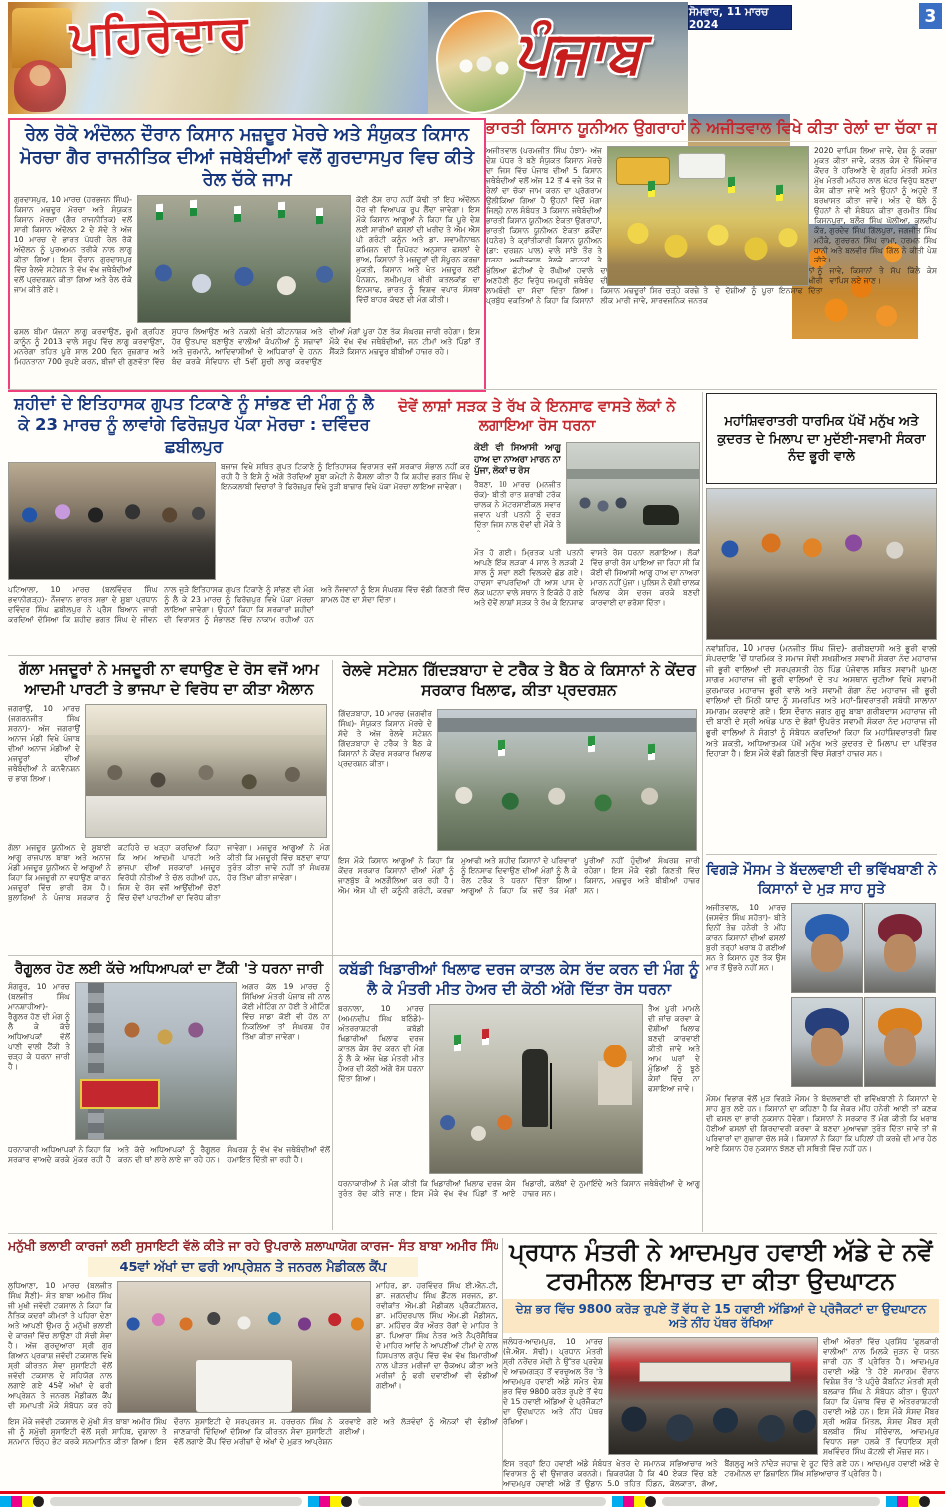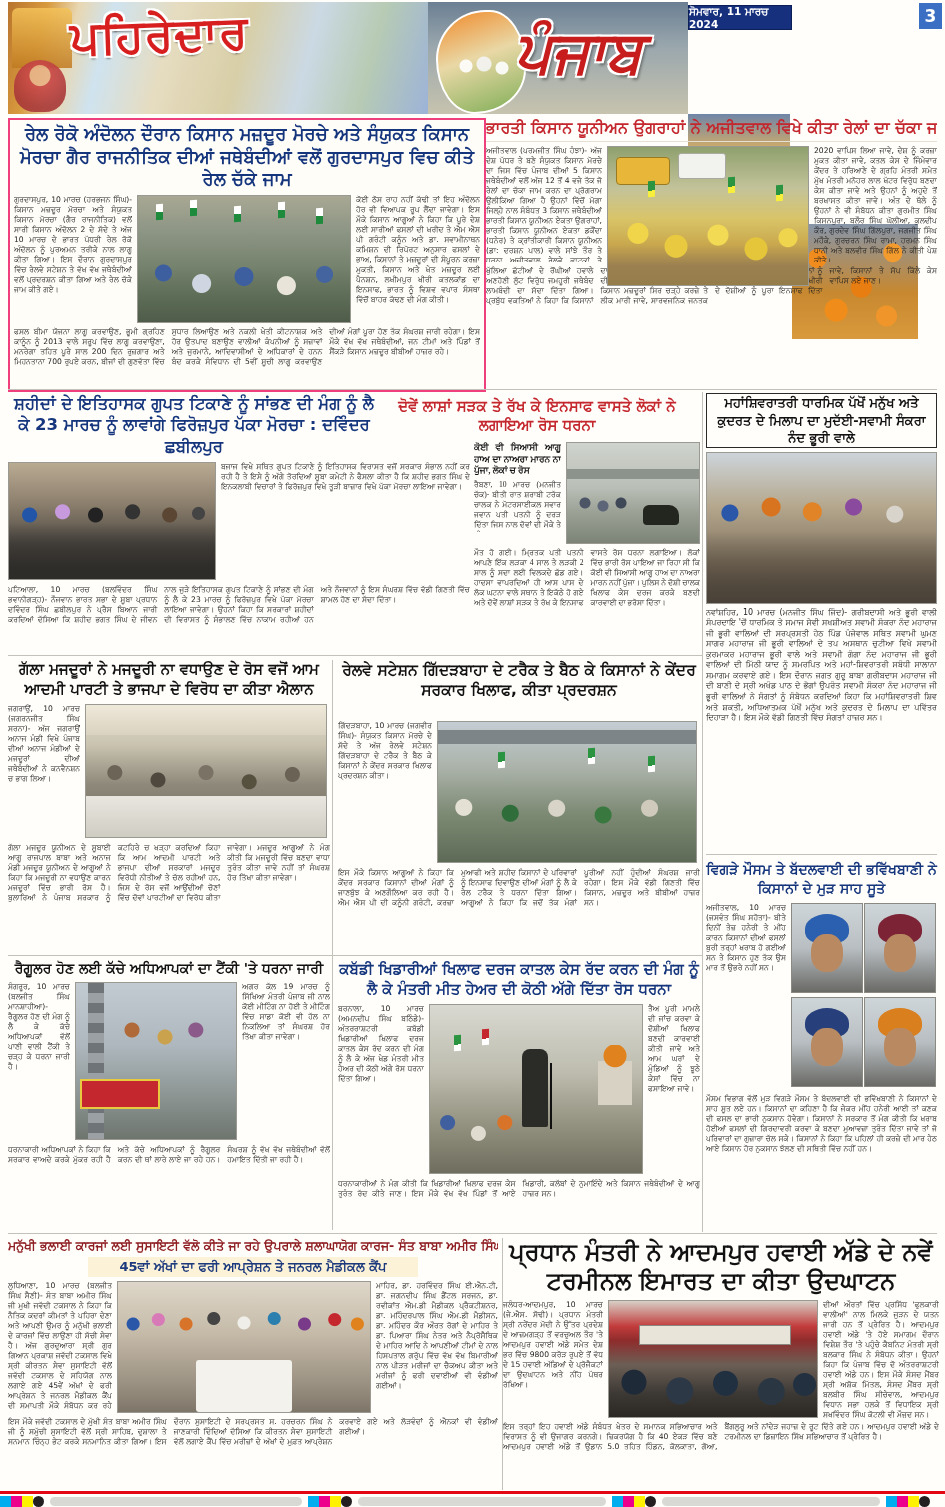--- a/index.html
+++ b/index.html
@@ -131,21 +131,21 @@
         <div class="abs" style="left:76px;top:62px;width:36px;height:20px;background:#23251f;border-radius:6px 10px 4px 4px;"></div>
         <div class="abs" style="left:6px;top:48px;width:60px;height:30px;background:radial-gradient(circle at 20% 40%,#4c5566 5px,transparent 6px),radial-gradient(circle at 50% 50%,#5d6678 5px,transparent 6px),radial-gradient(circle at 80% 40%,#3f4856 5px,transparent 6px);"></div>
       </div>
     </div>
     <div class="bt c2" style="margin-top:4px;height:86px;">ਮੌਤ ਹੋ ਗਈ। ਮ੍ਰਿਤਕ ਪਤੀ ਪਤਨੀ ਆਪਣੇ ਇੱਕ ਲੜਕਾ 4 ਸਾਲ ਤੇ ਲੜਕੀ 2 ਸਾਲ ਨੂੰ ਸਦਾ ਲਈ ਵਿਲਕਦੇ ਛੱਡ ਗਏ। ਹਾਦਸਾ ਵਾਪਰਦਿਆਂ ਹੀ ਆਸ ਪਾਸ ਦੇ ਲੋਕ ਘਟਨਾ ਵਾਲੇ ਸਥਾਨ ਤੇ ਇਕੱਠੇ ਹੋ ਗਏ ਅਤੇ ਦੋਵੇਂ ਲਾਸ਼ਾਂ ਸੜਕ ਤੇ ਰੱਖ ਕੇ ਇਨਸਾਫ ਵਾਸਤੇ ਰੋਸ ਧਰਨਾ ਲਗਾਇਆ। ਲੋਕਾਂ ਵਿੱਚ ਭਾਰੀ ਰੋਸ ਪਾਇਆ ਜਾ ਰਿਹਾ ਸੀ ਕਿ ਕੋਈ ਵੀ ਸਿਆਸੀ ਆਗੂ ਹਾਅ ਦਾ ਨਾਅਰਾ ਮਾਰਨ ਨਹੀਂ ਪੁੱਜਾ। ਪੁਲਿਸ ਨੇ ਦੋਸ਼ੀ ਚਾਲਕ ਖਿਲਾਫ ਕੇਸ ਦਰਜ ਕਰਕੇ ਬਣਦੀ ਕਾਰਵਾਈ ਦਾ ਭਰੋਸਾ ਦਿੱਤਾ।</div>
   </div>
 
   <div class="abs sep" style="left:702px;top:392px;width:1px;height:840px;"></div>
 
   <div class="abs" style="left:706px;top:393px;width:231px;height:458px;">
-    <div class="hl black" style="font-size:13px;line-height:1.35;border:1.5px solid #2a2a2a;padding:0 4px;">ਮਹਾਂਸ਼ਿਵਰਾਤਰੀ ਧਾਰਮਿਕ ਪੱਖੋਂ ਮਨੁੱਖ ਅਤੇ ਕੁਦਰਤ ਦੇ ਮਿਲਾਪ ਦਾ ਮੁਦੱਈ-ਸਵਾਮੀ ਸੰਕਰਾ ਨੰਦ ਭੂਰੀ ਵਾਲੇ</div>
+    <div class="hl black" style="font-size:13px;line-height:1.35;border:1.5px solid #2a2a2a;padding:18px 4px;">ਮਹਾਂਸ਼ਿਵਰਾਤਰੀ ਧਾਰਮਿਕ ਪੱਖੋਂ ਮਨੁੱਖ ਅਤੇ ਕੁਦਰਤ ਦੇ ਮਿਲਾਪ ਦਾ ਮੁਦੱਈ-ਸਵਾਮੀ ਸੰਕਰਾ ਨੰਦ ਭੂਰੀ ਵਾਲੇ</div>
     <div class="photo ph-a5" style="width:229px;height:150px;margin-top:4px;">
       <div class="abs" style="left:0;top:30px;width:100%;height:120px;background:radial-gradient(circle at 10% 25%,#2b57a8 8px,transparent 9px),radial-gradient(circle at 28% 20%,#d8741f 9px,transparent 10px),radial-gradient(circle at 46% 24%,#e08427 9px,transparent 10px),radial-gradient(circle at 64% 20%,#8a4a9e 8px,transparent 9px),radial-gradient(circle at 82% 26%,#d8d4cc 8px,transparent 9px),linear-gradient(180deg,transparent 40%,#4a4238 100%);"></div>
     </div>
     <div class="bt" style="margin-top:4px;height:286px;font-size:8px;">ਨਵਾਂਸ਼ਹਿਰ, 10 ਮਾਰਚ (ਮਨਜੀਤ ਸਿੰਘ ਜਿੰਦ)- ਗਰੀਬਦਾਸੀ ਅਤੇ ਭੂਰੀ ਵਾਲੀ ਸੰਪਰਦਾਇ 'ਚੋਂ ਧਾਰਮਿਕ ਤੇ ਸਮਾਜ ਸੇਵੀ ਸਖਸ਼ੀਅਤ ਸਵਾਮੀ ਸੰਕਰਾ ਨੰਦ ਮਹਾਰਾਜ ਜੀ ਭੂਰੀ ਵਾਲਿਆਂ ਦੀ ਸਰਪ੍ਰਸਤੀ ਹੇਠ ਪਿੰਡ ਪੰਜੇਵਾਲ ਸਥਿਤ ਸਵਾਮੀ ਘੁਮਣ ਸਾਗਰ ਮਹਾਰਾਜ ਜੀ ਭੂਰੀ ਵਾਲਿਆਂ ਦੇ ਤਪ ਅਸਥਾਨ ਚੁਟੀਆ ਵਿਖੇ ਸਵਾਮੀ ਕੁਰਮਾਕਰ ਮਹਾਰਾਜ ਭੂਰੀ ਵਾਲੇ ਅਤੇ ਸਵਾਮੀ ਗੰਗਾ ਨੰਦ ਮਹਾਰਾਜ ਜੀ ਭੂਰੀ ਵਾਲਿਆਂ ਦੀ ਮਿੱਠੀ ਯਾਦ ਨੂੰ ਸਮਰਪਿਤ ਅਤੇ ਮਹਾਂ-ਸ਼ਿਵਰਾਤਰੀ ਸਬੰਧੀ ਸਾਲਾਨਾ ਸਮਾਗਮ ਕਰਵਾਏ ਗਏ। ਇਸ ਦੌਰਾਨ ਜਗਤ ਗੁਰੂ ਬਾਬਾ ਗਰੀਬਦਾਸ ਮਹਾਰਾਜ ਜੀ ਦੀ ਬਾਣੀ ਦੇ ਸ੍ਰੀ ਅਖੰਡ ਪਾਠ ਦੇ ਭੋਗਾਂ ਉਪਰੰਤ ਸਵਾਮੀ ਸੰਕਰਾ ਨੰਦ ਮਹਾਰਾਜ ਜੀ ਭੂਰੀ ਵਾਲਿਆਂ ਨੇ ਸੰਗਤਾਂ ਨੂੰ ਸੰਬੋਧਨ ਕਰਦਿਆਂ ਕਿਹਾ ਕਿ ਮਹਾਂਸ਼ਿਵਰਾਤਰੀ ਸ਼ਿਵ ਅਤੇ ਸ਼ਕਤੀ, ਅਧਿਆਤਮਕ ਪੱਖੋਂ ਮਨੁੱਖ ਅਤੇ ਕੁਦਰਤ ਦੇ ਮਿਲਾਪ ਦਾ ਪਵਿੱਤਰ ਦਿਹਾੜਾ ਹੈ। ਇਸ ਮੌਕੇ ਵੱਡੀ ਗਿਣਤੀ ਵਿੱਚ ਸੰਗਤਾਂ ਹਾਜ਼ਰ ਸਨ।</div>
   </div>
 
   <div class="abs sep" style="left:8px;top:655px;width:694px;height:1px;"></div>
 
   <div class="abs" style="left:8px;top:660px;width:322px;height:292px;">
     <div class="hl black" style="font-size:15px;line-height:1.3;">ਗੱਲਾ ਮਜਦੂਰਾਂ ਨੇ ਮਜਦੂਰੀ ਨਾ ਵਧਾਉਣ ਦੇ ਰੋਸ ਵਜੋਂ ਆਮ ਆਦਮੀ ਪਾਰਟੀ ਤੇ ਭਾਜਪਾ ਦੇ ਵਿਰੋਧ ਦਾ ਕੀਤਾ ਐਲਾਨ</div>
@@ -156,21 +156,21 @@
         <div class="abs" style="left:0;top:40px;width:100%;height:92px;background:radial-gradient(circle at 12% 30%,#6c6456 7px,transparent 8px),radial-gradient(circle at 30% 38%,#4e483e 7px,transparent 8px),radial-gradient(circle at 50% 30%,#7a7264 7px,transparent 8px),radial-gradient(circle at 68% 40%,#56503f 7px,transparent 8px),radial-gradient(circle at 86% 32%,#6a6254 7px,transparent 8px),linear-gradient(180deg,transparent 55%,#e8e6df 56%,#cfccc2 100%);"></div>
       </div>
     </div>
     <div class="bt c3" style="margin-top:5px;height:108px;">ਗੱਲਾ ਮਜਦੂਰ ਯੂਨੀਅਨ ਦੇ ਸੂਬਾਈ ਆਗੂ ਰਾਜਪਾਲ ਬਾਬਾ ਅਤੇ ਅਨਾਜ ਮੰਡੀ ਮਜਦੂਰ ਯੂਨੀਅਨ ਦੇ ਆਗੂਆਂ ਨੇ ਕਿਹਾ ਕਿ ਮਜਦੂਰੀ ਨਾ ਵਧਾਉਣ ਕਾਰਨ ਮਜਦੂਰਾਂ ਵਿੱਚ ਭਾਰੀ ਰੋਸ ਹੈ। ਬੁਲਾਰਿਆਂ ਨੇ ਪੰਜਾਬ ਸਰਕਾਰ ਨੂੰ ਕਟਹਿਰੇ ਚ ਖੜ੍ਹਾ ਕਰਦਿਆਂ ਕਿਹਾ ਕਿ ਆਮ ਆਦਮੀ ਪਾਰਟੀ ਅਤੇ ਭਾਜਪਾ ਦੀਆਂ ਸਰਕਾਰਾਂ ਮਜਦੂਰ ਵਿਰੋਧੀ ਨੀਤੀਆਂ ਤੇ ਚੱਲ ਰਹੀਆਂ ਹਨ, ਜਿਸ ਦੇ ਰੋਸ ਵਜੋਂ ਆਉਂਦੀਆਂ ਚੋਣਾਂ ਵਿੱਚ ਦੋਵਾਂ ਪਾਰਟੀਆਂ ਦਾ ਵਿਰੋਧ ਕੀਤਾ ਜਾਵੇਗਾ। ਮਜਦੂਰ ਆਗੂਆਂ ਨੇ ਮੰਗ ਕੀਤੀ ਕਿ ਮਜਦੂਰੀ ਵਿੱਚ ਬਣਦਾ ਵਾਧਾ ਤੁਰੰਤ ਕੀਤਾ ਜਾਵੇ ਨਹੀਂ ਤਾਂ ਸੰਘਰਸ਼ ਹੋਰ ਤਿੱਖਾ ਕੀਤਾ ਜਾਵੇਗਾ।</div>
   </div>
 
   <div class="abs sep" style="left:332px;top:660px;width:1px;height:570px;"></div>
 
   <div class="abs" style="left:338px;top:660px;width:362px;height:292px;">
     <div class="hl black" style="font-size:15.5px;line-height:1.3;">ਰੇਲਵੇ ਸਟੇਸ਼ਨ ਗਿੱਦੜਬਾਹਾ ਦੇ ਟਰੈਕ ਤੇ ਬੈਠ ਕੇ ਕਿਸਾਨਾਂ ਨੇ ਕੇਂਦਰ ਸਰਕਾਰ ਖਿਲਾਫ, ਕੀਤਾ ਪ੍ਰਦਰਸ਼ਨ</div>
-    <div class="row" style="margin-top:21px;height:142px;">
+    <div class="row" style="margin-top:9px;height:142px;">
       <div class="bt" style="width:94px;">ਗਿੱਦੜਬਾਹਾ, 10 ਮਾਰਚ (ਜਗਵੀਰ ਸਿੰਘ)- ਸੰਯੁਕਤ ਕਿਸਾਨ ਮੋਰਚੇ ਦੇ ਸੱਦੇ ਤੇ ਅੱਜ ਰੇਲਵੇ ਸਟੇਸ਼ਨ ਗਿੱਦੜਬਾਹਾ ਦੇ ਟਰੈਕ ਤੇ ਬੈਠ ਕੇ ਕਿਸਾਨਾਂ ਨੇ ਕੇਂਦਰ ਸਰਕਾਰ ਖਿਲਾਫ ਪ੍ਰਦਰਸ਼ਨ ਕੀਤਾ।</div>
       <div class="photo ph-a7" style="width:258px;height:140px;flex:none;">
         <div class="abs" style="left:0;top:8px;width:100%;height:14px;background:#7d8589;"></div>
         <div class="abs" style="left:0;top:56px;width:100%;height:84px;background:radial-gradient(circle at 10% 35%,#e4e0d4 8px,transparent 9px),radial-gradient(circle at 28% 42%,#2f6d3b 8px,transparent 9px),radial-gradient(circle at 46% 36%,#d8d4c8 8px,transparent 9px),radial-gradient(circle at 64% 44%,#39793f 8px,transparent 9px),radial-gradient(circle at 82% 36%,#cfcabb 8px,transparent 9px);"></div>
         <div class="flag" style="left:60px;top:30px;background:linear-gradient(#2a9440 60%,#fff 40%);"></div>
         <div class="flag" style="left:150px;top:26px;background:linear-gradient(#2a9440 60%,#fff 40%);"></div>
         <div class="flag" style="left:210px;top:34px;background:linear-gradient(#2a9440 60%,#fff 40%);"></div>
       </div>
     </div>
     <div class="bt c3" style="margin-top:5px;height:96px;">ਇਸ ਮੌਕੇ ਕਿਸਾਨ ਆਗੂਆਂ ਨੇ ਕਿਹਾ ਕਿ ਕੇਂਦਰ ਸਰਕਾਰ ਕਿਸਾਨਾਂ ਦੀਆਂ ਮੰਗਾਂ ਨੂੰ ਜਾਣਬੁੱਝ ਕੇ ਅਣਗੌਲਿਆ ਕਰ ਰਹੀ ਹੈ। ਐਮ ਐਸ ਪੀ ਦੀ ਕਨੂੰਨੀ ਗਰੰਟੀ, ਕਰਜ਼ਾ ਮੁਆਫੀ ਅਤੇ ਸ਼ਹੀਦ ਕਿਸਾਨਾਂ ਦੇ ਪਰਿਵਾਰਾਂ ਨੂੰ ਇਨਸਾਫ ਦਿਵਾਉਣ ਦੀਆਂ ਮੰਗਾਂ ਨੂੰ ਲੈ ਕੇ ਰੇਲ ਟਰੈਕ ਤੇ ਧਰਨਾ ਦਿੱਤਾ ਗਿਆ। ਆਗੂਆਂ ਨੇ ਕਿਹਾ ਕਿ ਜਦੋਂ ਤੱਕ ਮੰਗਾਂ ਪੂਰੀਆਂ ਨਹੀਂ ਹੁੰਦੀਆਂ ਸੰਘਰਸ਼ ਜਾਰੀ ਰਹੇਗਾ। ਇਸ ਮੌਕੇ ਵੱਡੀ ਗਿਣਤੀ ਵਿੱਚ ਕਿਸਾਨ, ਮਜ਼ਦੂਰ ਅਤੇ ਬੀਬੀਆਂ ਹਾਜ਼ਰ ਸਨ।</div>
@@ -248,20 +248,21 @@
         <div class="abs" style="left:0;top:20px;width:100%;height:110px;background:radial-gradient(circle at 6% 20%,#2b57a8 6px,transparent 7px),radial-gradient(circle at 16% 16%,#d87ab8 6px,transparent 7px),radial-gradient(circle at 27% 20%,#d8742a 6px,transparent 7px),radial-gradient(circle at 38% 15%,#444 6px,transparent 7px),radial-gradient(circle at 50% 19%,#f0eee8 6px,transparent 7px),radial-gradient(circle at 62% 15%,#2b7fae 6px,transparent 7px),radial-gradient(circle at 74% 20%,#7a3a8a 6px,transparent 7px),radial-gradient(circle at 86% 16%,#c4272e 6px,transparent 7px),radial-gradient(circle at 95% 20%,#e0821e 6px,transparent 7px);"></div>
         <div class="abs" style="left:78px;top:78px;width:96px;height:52px;background:#f4f2ec;border-radius:3px;"></div>
       </div>
       <div class="bt" style="flex:1;">ਮਾਹਿਰ, ਡਾ. ਹਰਵਿੰਦਰ ਸਿੰਘ ਈ.ਐਨ.ਟੀ, ਡਾ. ਜਗਨਦੀਪ ਸਿੰਘ ਡੈਂਟਲ ਸਰਜਨ, ਡਾ. ਰਵੀਕਾਂਤ ਐਮ.ਡੀ ਮੈਡੀਕਲ ਪ੍ਰੈਕਟੀਸ਼ਨਰ, ਡਾ. ਮਹਿੰਦਰਪਾਲ ਸਿੰਘ ਐਮ.ਡੀ ਮੈਡੀਸਨ, ਡਾ. ਮਹਿੰਦਰ ਕੌਰ ਔਰਤ ਰੋਗਾਂ ਦੇ ਮਾਹਿਰ ਤੇ ਡਾ. ਪਿਆਰਾ ਸਿੰਘ ਨੇਤਰ ਅਤੇ ਨੈਪ੍ਰੋਸੈਥਿਕ ਦੇ ਮਾਹਿਰ ਆਦਿ ਨੇ ਆਪਣੀਆਂ ਟੀਮਾਂ ਦੇ ਨਾਲ ਹਿਸਪਤਾਲ ਗਰੁੱਪ ਵਿੱਚ ਵੱਖ ਵੱਖ ਬਿਮਾਰੀਆਂ ਨਾਲ ਪੀੜਤ ਮਰੀਜਾਂ ਦਾ ਚੈਕਅਪ ਕੀਤਾ ਅਤੇ ਮਰੀਜਾਂ ਨੂੰ ਫਰੀ ਦਵਾਈਆਂ ਵੀ ਵੰਡੀਆਂ ਗਈਆਂ।</div>
     </div>
     <div class="bt c3" style="margin-top:4px;height:86px;">ਇਸ ਮੌਕੇ ਜਵੱਦੀ ਟਕਸਾਲ ਦੇ ਮੁੱਖੀ ਸੰਤ ਬਾਬਾ ਅਮੀਰ ਸਿੰਘ ਜੀ ਨੂੰ ਸਮੁੱਚੀ ਸੁਸਾਇਟੀ ਵੱਲੋਂ ਸ੍ਰੀ ਸਾਹਿਬ, ਦੁਸ਼ਾਲਾ ਤੇ ਸਨਮਾਨ ਚਿੰਨ੍ਹ ਭੇਟ ਕਰਕੇ ਸਨਮਾਨਿਤ ਕੀਤਾ ਗਿਆ। ਇਸ ਦੌਰਾਨ ਸੁਸਾਇਟੀ ਦੇ ਸਰਪ੍ਰਸਤ ਸ. ਹਰਚਰਨ ਸਿੰਘ ਨੇ ਜਾਣਕਾਰੀ ਦਿੰਦਿਆਂ ਦੱਸਿਆ ਕਿ ਕੀਰਤਨ ਸੇਵਾ ਸੁਸਾਇਟੀ ਵੱਲੋਂ ਲਗਾਏ ਕੈਂਪ ਵਿੱਚ ਮਰੀਜ਼ਾਂ ਦੇ ਅੱਖਾਂ ਦੇ ਮੁਫ਼ਤ ਆਪ੍ਰੇਸ਼ਨ ਕਰਵਾਏ ਗਏ ਅਤੇ ਲੋੜਵੰਦਾਂ ਨੂੰ ਐਨਕਾਂ ਵੀ ਵੰਡੀਆਂ ਗਈਆਂ।</div>
   </div>
 
   <div class="abs" style="left:502px;top:1238px;width:436px;height:252px;border-left:1px solid #c2c2ba;">
     <div class="hl black" style="font-size:24px;line-height:1.2;">ਪ੍ਰਧਾਨ ਮੰਤਰੀ ਨੇ ਆਦਮਪੁਰ ਹਵਾਈ ਅੱਡੇ ਦੇ ਨਵੇਂ ਟਰਮੀਨਲ ਇਮਾਰਤ ਦਾ ਕੀਤਾ ਉਦਘਾਟਨ</div>
+    <div class="subband" style="background:#fbe7c3;color:#164a9a;font-size:12px;padding:3px 2px;margin-top:3px;">ਦੇਸ਼ ਭਰ ਵਿੱਚ 9800 ਕਰੋੜ ਰੁਪਏ ਤੋਂ ਵੱਧ ਦੇ 15 ਹਵਾਈ ਅੱਡਿਆਂ ਦੇ ਪ੍ਰੋਜੈਕਟਾਂ ਦਾ ਉਦਘਾਟਨ ਅਤੇ ਨੀਂਹ ਪੱਥਰ ਰੱਖਿਆ</div>
     <div class="row" style="margin-top:4px;height:118px;">
       <div class="bt" style="width:100px;">ਜਲੰਧਰ-ਆਦਮਪੁਰ, 10 ਮਾਰਚ (ਜੇ.ਐਸ. ਸੋਢੀ)। ਪ੍ਰਧਾਨ ਮੰਤਰੀ ਸ੍ਰੀ ਨਰੇਂਦਰ ਮੋਦੀ ਨੇ ਉੱਤਰ ਪ੍ਰਦੇਸ਼ ਦੇ ਆਜ਼ਮਗੜ੍ਹ ਤੋਂ ਵਰਚੁਅਲ ਤੌਰ 'ਤੇ ਆਦਮਪੁਰ ਹਵਾਈ ਅੱਡੇ ਸਮੇਤ ਦੇਸ਼ ਭਰ ਵਿੱਚ 9800 ਕਰੋੜ ਰੁਪਏ ਤੋਂ ਵੱਧ ਦੇ 15 ਹਵਾਈ ਅੱਡਿਆਂ ਦੇ ਪ੍ਰੋਜੈਕਟਾਂ ਦਾ ਉਦਘਾਟਨ ਅਤੇ ਨੀਂਹ ਪੱਥਰ ਰੱਖਿਆ।</div>
       <div class="photo ph-a12" style="width:208px;height:116px;flex:none;">
         <div class="abs" style="left:30px;top:24px;width:150px;height:18px;background:#e8e4da;border:1px solid #8a8680;"></div>
         <div class="abs" style="left:0;top:58px;width:100%;height:58px;background:radial-gradient(circle at 12% 40%,#1f2a38 12px,transparent 13px),radial-gradient(circle at 34% 55%,#2c3845 13px,transparent 14px),radial-gradient(circle at 56% 42%,#203040 12px,transparent 13px),radial-gradient(circle at 78% 56%,#2a3642 13px,transparent 14px),radial-gradient(circle at 94% 44%,#223040 11px,transparent 12px);"></div>
       </div>
       <div class="bt" style="flex:1;">ਦੀਆਂ ਔਰਤਾਂ ਵਿੱਚ ਪ੍ਰਸਿੱਧ 'ਫੁਲਕਾਰੀ ਵਾਲੀਆਂ' ਨਾਲ ਮਿਲਕੇ ਜੁੜਨ ਦੇ ਯਤਨ ਜਾਰੀ ਹਨ ਤੋਂ ਪ੍ਰੇਰਿਤ ਹੈ। ਆਦਮਪੁਰ ਹਵਾਈ ਅੱਡੇ 'ਤੇ ਹੋਏ ਸਮਾਗਮ ਦੌਰਾਨ ਵਿਸ਼ੇਸ਼ ਤੌਰ 'ਤੇ ਪਹੁੰਚੇ ਕੈਬਨਿਟ ਮੰਤਰੀ ਸ੍ਰੀ ਬਲਕਾਰ ਸਿੰਘ ਨੇ ਸੰਬੋਧਨ ਕੀਤਾ। ਉਹਨਾਂ ਕਿਹਾ ਕਿ ਪੰਜਾਬ ਵਿੱਚ ਦੋ ਅੰਤਰਰਾਸ਼ਟਰੀ ਹਵਾਈ ਅੱਡੇ ਹਨ। ਇਸ ਮੌਕੇ ਸੰਸਦ ਮੈਂਬਰ ਸ੍ਰੀ ਅਸ਼ੋਕ ਮਿੱਤਲ, ਸੰਸਦ ਮੈਂਬਰ ਸ੍ਰੀ ਬਲਬੀਰ ਸਿੰਘ ਸੀਚੇਵਾਲ, ਆਦਮਪੁਰ ਵਿਧਾਨ ਸਭਾ ਹਲਕੇ ਤੋਂ ਵਿਧਾਇਕ ਸ੍ਰੀ ਸੁਖਵਿੰਦਰ ਸਿੰਘ ਕੋਟਲੀ ਵੀ ਮੌਜੂਦ ਸਨ।</div>
     </div>
     <div class="bt c2" style="margin-top:4px;height:56px;">ਇਸ ਤਰ੍ਹਾਂ ਇਹ ਹਵਾਈ ਅੱਡੇ ਸੰਬੰਧਤ ਖੇਤਰ ਦੇ ਸਮਾਨਕ ਸਭਿਆਚਾਰ ਅਤੇ ਵਿਰਾਸਤ ਨੂੰ ਵੀ ਉਜਾਗਰ ਕਰਨਗੇ। ਜ਼ਿਕਰਯੋਗ ਹੈ ਕਿ 40 ਏਕੜ ਵਿੱਚ ਬਣੇ ਆਦਮਪੁਰ ਹਵਾਈ ਅੱਡੇ ਤੋਂ ਉਡਾਨ 5.0 ਤਹਿਤ ਹਿੰਡਨ, ਕੋਲਕਾਤਾ, ਗੋਆ, ਬੈਂਗਲੁਰੂ ਅਤੇ ਨਾਂਦੇੜ ਜਹਾਜ਼ ਦੇ ਰੂਟ ਦਿੱਤੇ ਗਏ ਹਨ। ਆਦਮਪੁਰ ਹਵਾਈ ਅੱਡੇ ਦੇ ਟਰਮੀਨਲ ਦਾ ਡਿਜ਼ਾਇਨ ਸਿੱਖ ਸਭਿਆਚਾਰ ਤੋਂ ਪ੍ਰੇਰਿਤ ਹੈ।</div>
   </div>

